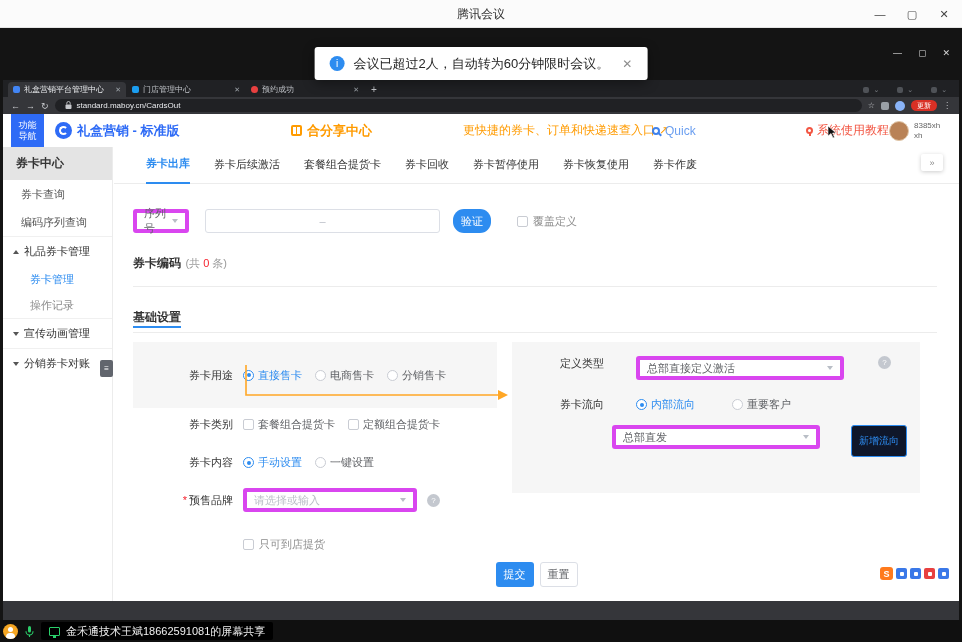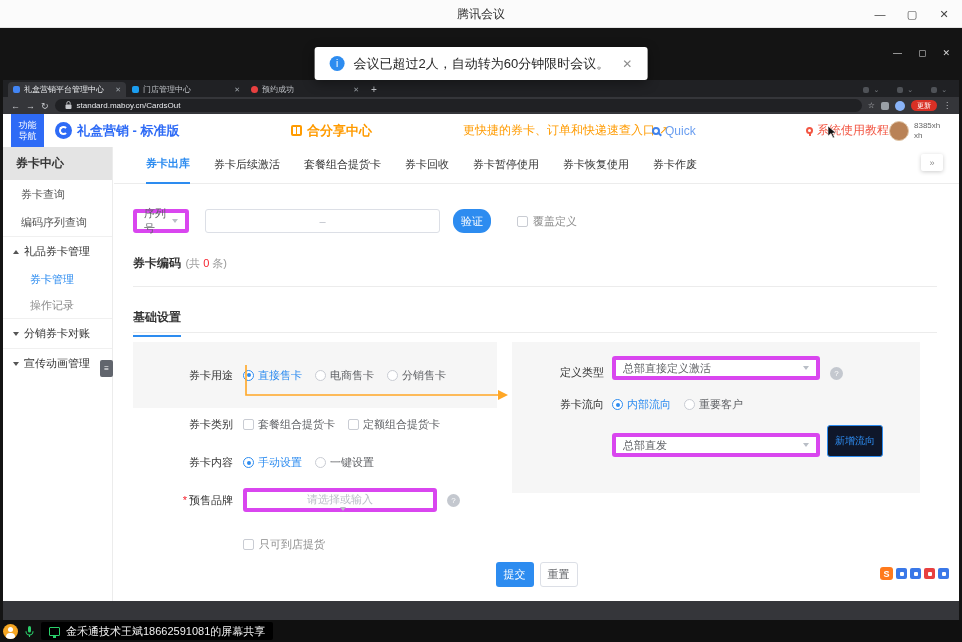--- a/index.html
+++ b/index.html
@@ -105,32 +105,32 @@
                font-size:11px; color:#b9bec6; margin-right:13px; background:#fff; }
   .verify-btn { width:38px; height:24px; background:#2d8cf0; border-radius:11px; color:#fff; font-size:11px; display:flex; align-items:center; justify-content:center; margin-right:26px; }
   .cb { width:11px; height:11px; border:1px solid #c9ccd3; border-radius:2px; background:#fff; flex:none; }
   .cb-label { font-size:11px; color:#8c8c8c; margin-left:5px; white-space:nowrap; }
 
   .coding-header { position:absolute; left:19px; right:22px; top:106px; padding-bottom:14px; border-bottom:1px solid #ececec; }
   .coding-title { font-weight:bold; color:#333; font-size:12px; }
   .coding-count { color:#999; font-size:11px; } .coding-zero { color:#f5222d; font-style:normal; }
 
   .settings-tabbar { position:absolute; left:19px; right:22px; top:160px; border-bottom:1px solid #ececec; height:26px; }
-  .settings-tab { display:inline-block; font-size:12px; font-weight:bold; color:#333; padding-bottom:9px; border-bottom:2px solid #2d8cf0; }
+  .settings-tab { display:inline-block; font-size:12px; font-weight:bold; color:#333; border-bottom:2px solid #2d8cf0; }
 
   .row-usage { position:absolute; left:19px; top:195px; width:364px; height:66px; background:#f6f6f6; display:flex; align-items:center; }
   .form-label { width:100px; text-align:right; font-size:11px; color:#333; flex:none; margin-right:10px; white-space:nowrap; }
   .radio-opt, .cb-opt { display:flex; align-items:center; gap:4px; font-size:11px; color:#606266; margin-right:13px; white-space:nowrap; }
   .radio-opt.checked { color:#2d8cf0; }
   .radio { width:11px; height:11px; border:1px solid #c9ccd3; border-radius:50%; background:#fff; position:relative; flex:none; }
   .checked .radio { border-color:#2d8cf0; }
   .checked .radio::after { content:''; position:absolute; inset:2.5px; border-radius:50%; background:#2d8cf0; }
 
   .panel-right { position:absolute; left:398px; top:195px; width:408px; height:151px; background:#f6f6f6; }
-  .pr-row { position:absolute; display:flex; align-items:flex-end; }
+  .pr-row { position:absolute; display:flex; align-items:flex-start;gap:24px; }
   .pr-label { width:92px; text-align:right; font-size:11px; color:#333; margin-right:8px; flex:none; white-space:nowrap; }
   .sel-wide { width:208px; }
   .info-dot { width:13px; height:13px; border-radius:50%; background:#c4c8cf; color:#fff; font-size:8px; display:flex; align-items:center; justify-content:center; margin-left:10px; flex:none; }
   .add-flow-btn { height:32px; padding:0 7px; border:1px solid #2d8cf0; color:#2d8cf0; background:#0f172a; font-size:10px; border-radius:3px;
                   display:flex; align-items:center; margin-left:7px; white-space:nowrap; }
 
   .row-category { position:absolute; left:19px; top:270px; display:flex; align-items:center; }
   .row-content  { position:absolute; left:19px; top:308px; display:flex; align-items:center; }
   .row-brand    { position:absolute; left:19px; top:341px; display:flex; align-items:center; }
   .req { color:#f5222d; margin-right:2px; }
@@ -287,25 +287,25 @@
           <div class="side-item">券卡查询</div>
           <div class="side-item">编码序列查询</div>
           <div class="side-group">
             <span class="tri-up"></span>
             <span>礼品券卡管理</span>
           </div>
           <div class="side-sub active">券卡管理</div>
           <div class="side-sub">操作记录</div>
           <div class="side-group">
             <span class="tri-down"></span>
-            <span>分销券卡对账</span>
+            <span>宣传动画管理</span>
           </div>
           <div class="side-group">
             <span class="tri-down"></span>
-            <span>宣传动画管理</span>
+            <span>分销券卡对账</span>
           </div>
         </div>
         <div class="sidebar-handle">≡</div>
 
         <div class="main">
 
           <div class="content-tabs">
             <span class="ctab active">券卡出库</span>
             <span class="ctab">券卡后续激活</span>
             <span class="ctab">套餐组合提货卡</span>
@@ -406,21 +406,21 @@
             <span class="radio-opt">
               <span class="radio"></span>
               <span>一键设置</span>
             </span>
           </div>
 
           <div class="row-brand">
             <span class="form-label">
               <span class="req">*</span><span>预售品牌</span>
             </span>
-            <div class="sel" style="width:194px;flex-direction:column;">
+            <div class="sel" style="width:174px;">
               <span class="placeholder">请选择或输入</span>
               <span class="caret"></span>
             </div>
             <span class="info-dot">?</span>
           </div>
 
           <div class="row-storeonly">
             <span class="cb"></span>
             <span class="cb-label">只可到店提货</span>
           </div>

